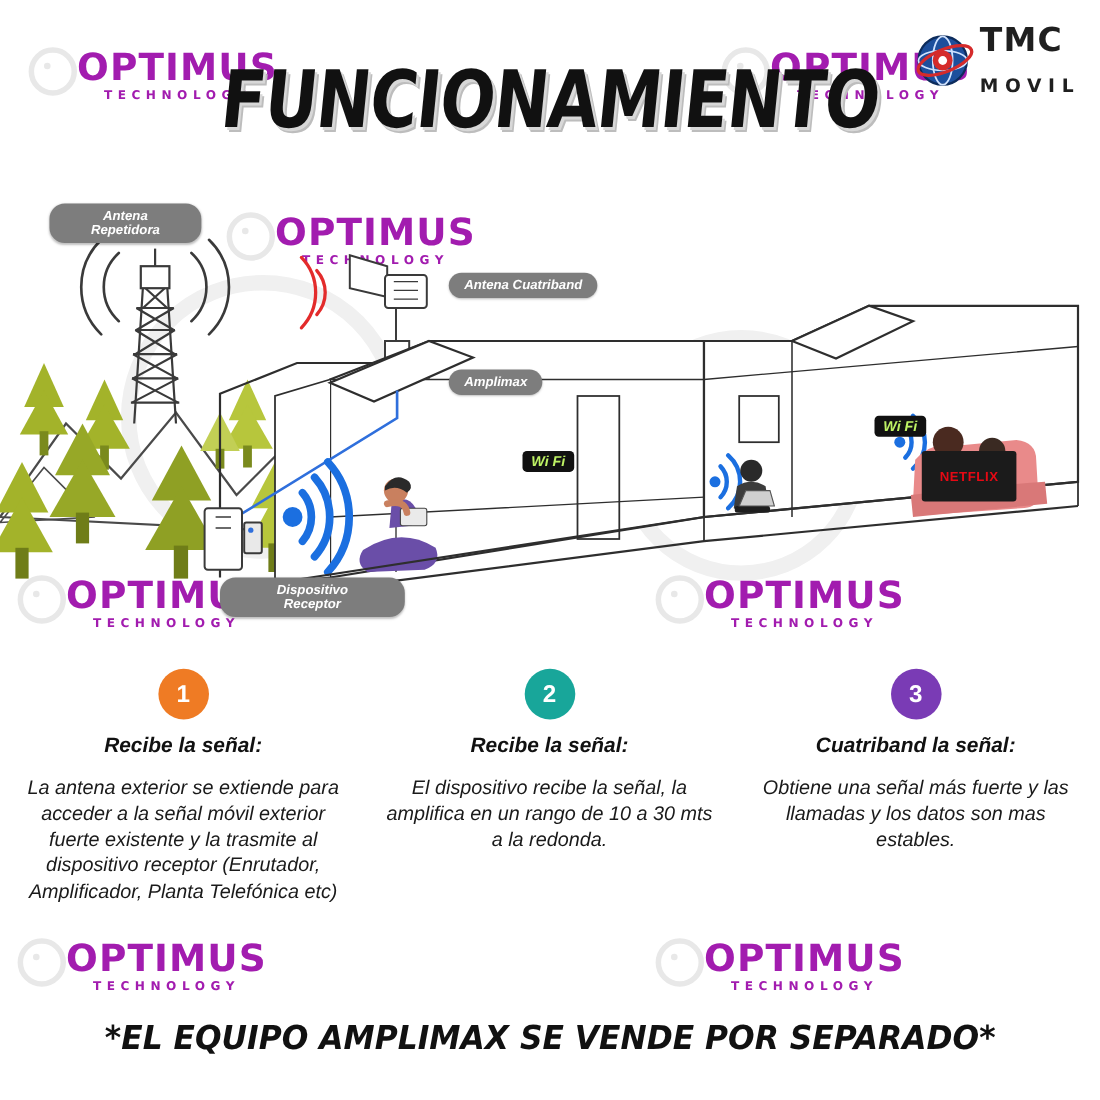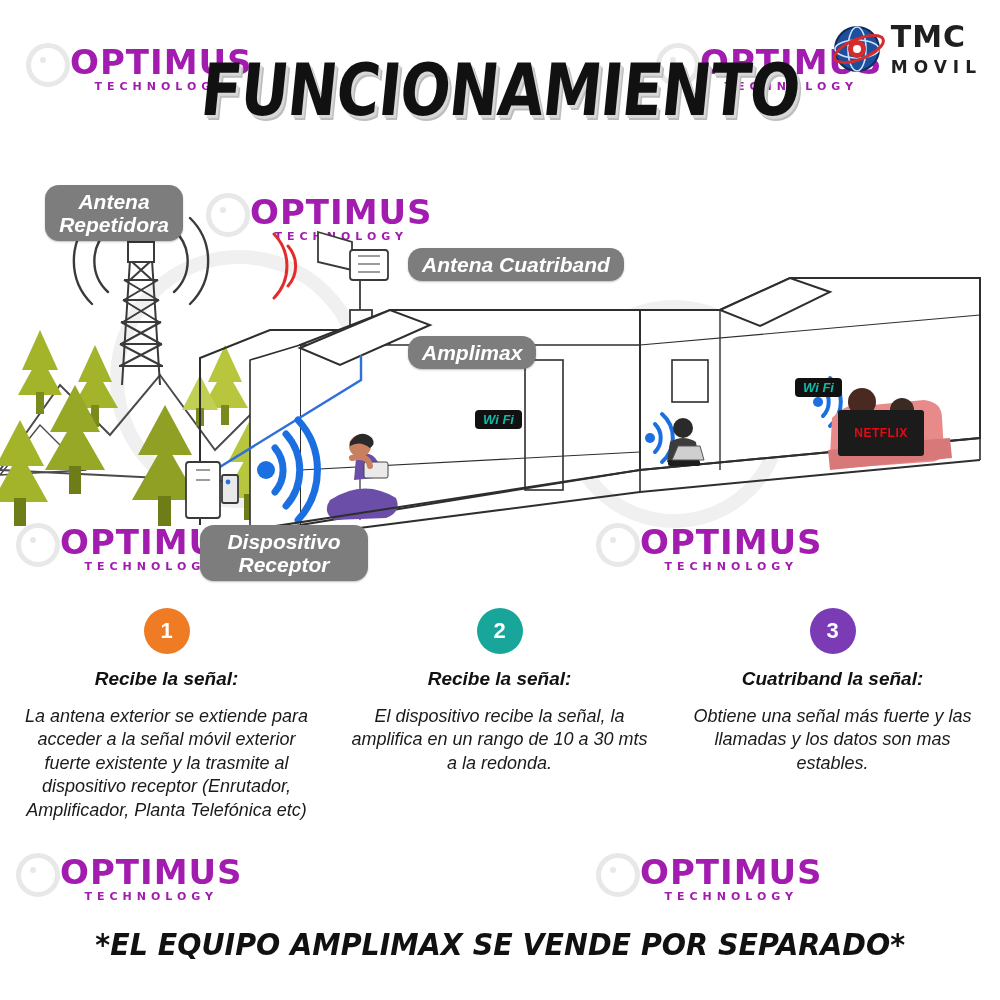--- a/index.html
+++ b/index.html
@@ -68,32 +68,32 @@
   .tag{
     position:absolute;
     background:#7d7d7d;
     color:#ffffff;
     font-weight:bold;
     font-style:italic;
     border-radius:14px;
     text-align:center;
     line-height:1.1;
     padding:5px 14px;
-    font-size:21px;
+    font-size:12px;
     box-shadow:0 1px 2px rgba(0,0,0,.25);
     z-index:5;
   }
   #tag-antena-repetidora{left:45px;top:15px;width:110px;}
   #tag-antena-cuatriband{left:408px;top:78px;}
   #tag-amplimax{left:408px;top:166px;}
   #tag-dispositivo-receptor{left:200px;top:355px;width:140px;}
 
   .wifi-badge{
     position:absolute;
-    background:#111;color:#14b8a6;border-radius:4px;
+    background:#111;color:#bef264;border-radius:4px;
     font-size:13px;font-weight:bold;font-style:italic;
     padding:2px 8px;z-index:5;
   }
   #wifi-1{left:475px;top:240px;}
   #wifi-2{left:795px;top:208px;}
 
   .netflix{
     position:absolute;left:838px;top:240px;width:86px;height:46px;background:#1b1b1b;border-radius:3px;
     display:flex;align-items:center;justify-content:center;z-index:5;
   }
@@ -101,21 +101,21 @@
 
   
   .tmc{
     position:absolute;right:18px;top:22px;z-index:6;display:flex;align-items:center;gap:4px;
   }
   .tmc-text{line-height:1;}
   .tmc-text .l1{
     font-family:"DejaVu Sans", sans-serif;font-weight:bold;font-size:30px;color:#1f1f1f;letter-spacing:1px;display:block;
   }
   .tmc-text .l2{
-    font-family:"DejaVu Sans", sans-serif;font-weight:bold;font-size:17px;color:#1f1f1f;letter-spacing:6px;display:block;margin-top:7px;
+    font-family:"DejaVu Sans", sans-serif;font-weight:bold;font-size:17px;color:#1f1f1f;letter-spacing:6px;display:block;margin-top:19px;
   }
 
   
   .steps{
     position:absolute;top:608px;left:0;width:1000px;z-index:3;
     display:flex;
   }
   .step{width:333px;padding:0 16px;box-sizing:border-box;text-align:center;}
   .badge{
     width:46px;height:46px;border-radius:50%;margin:0 auto 14px auto;

